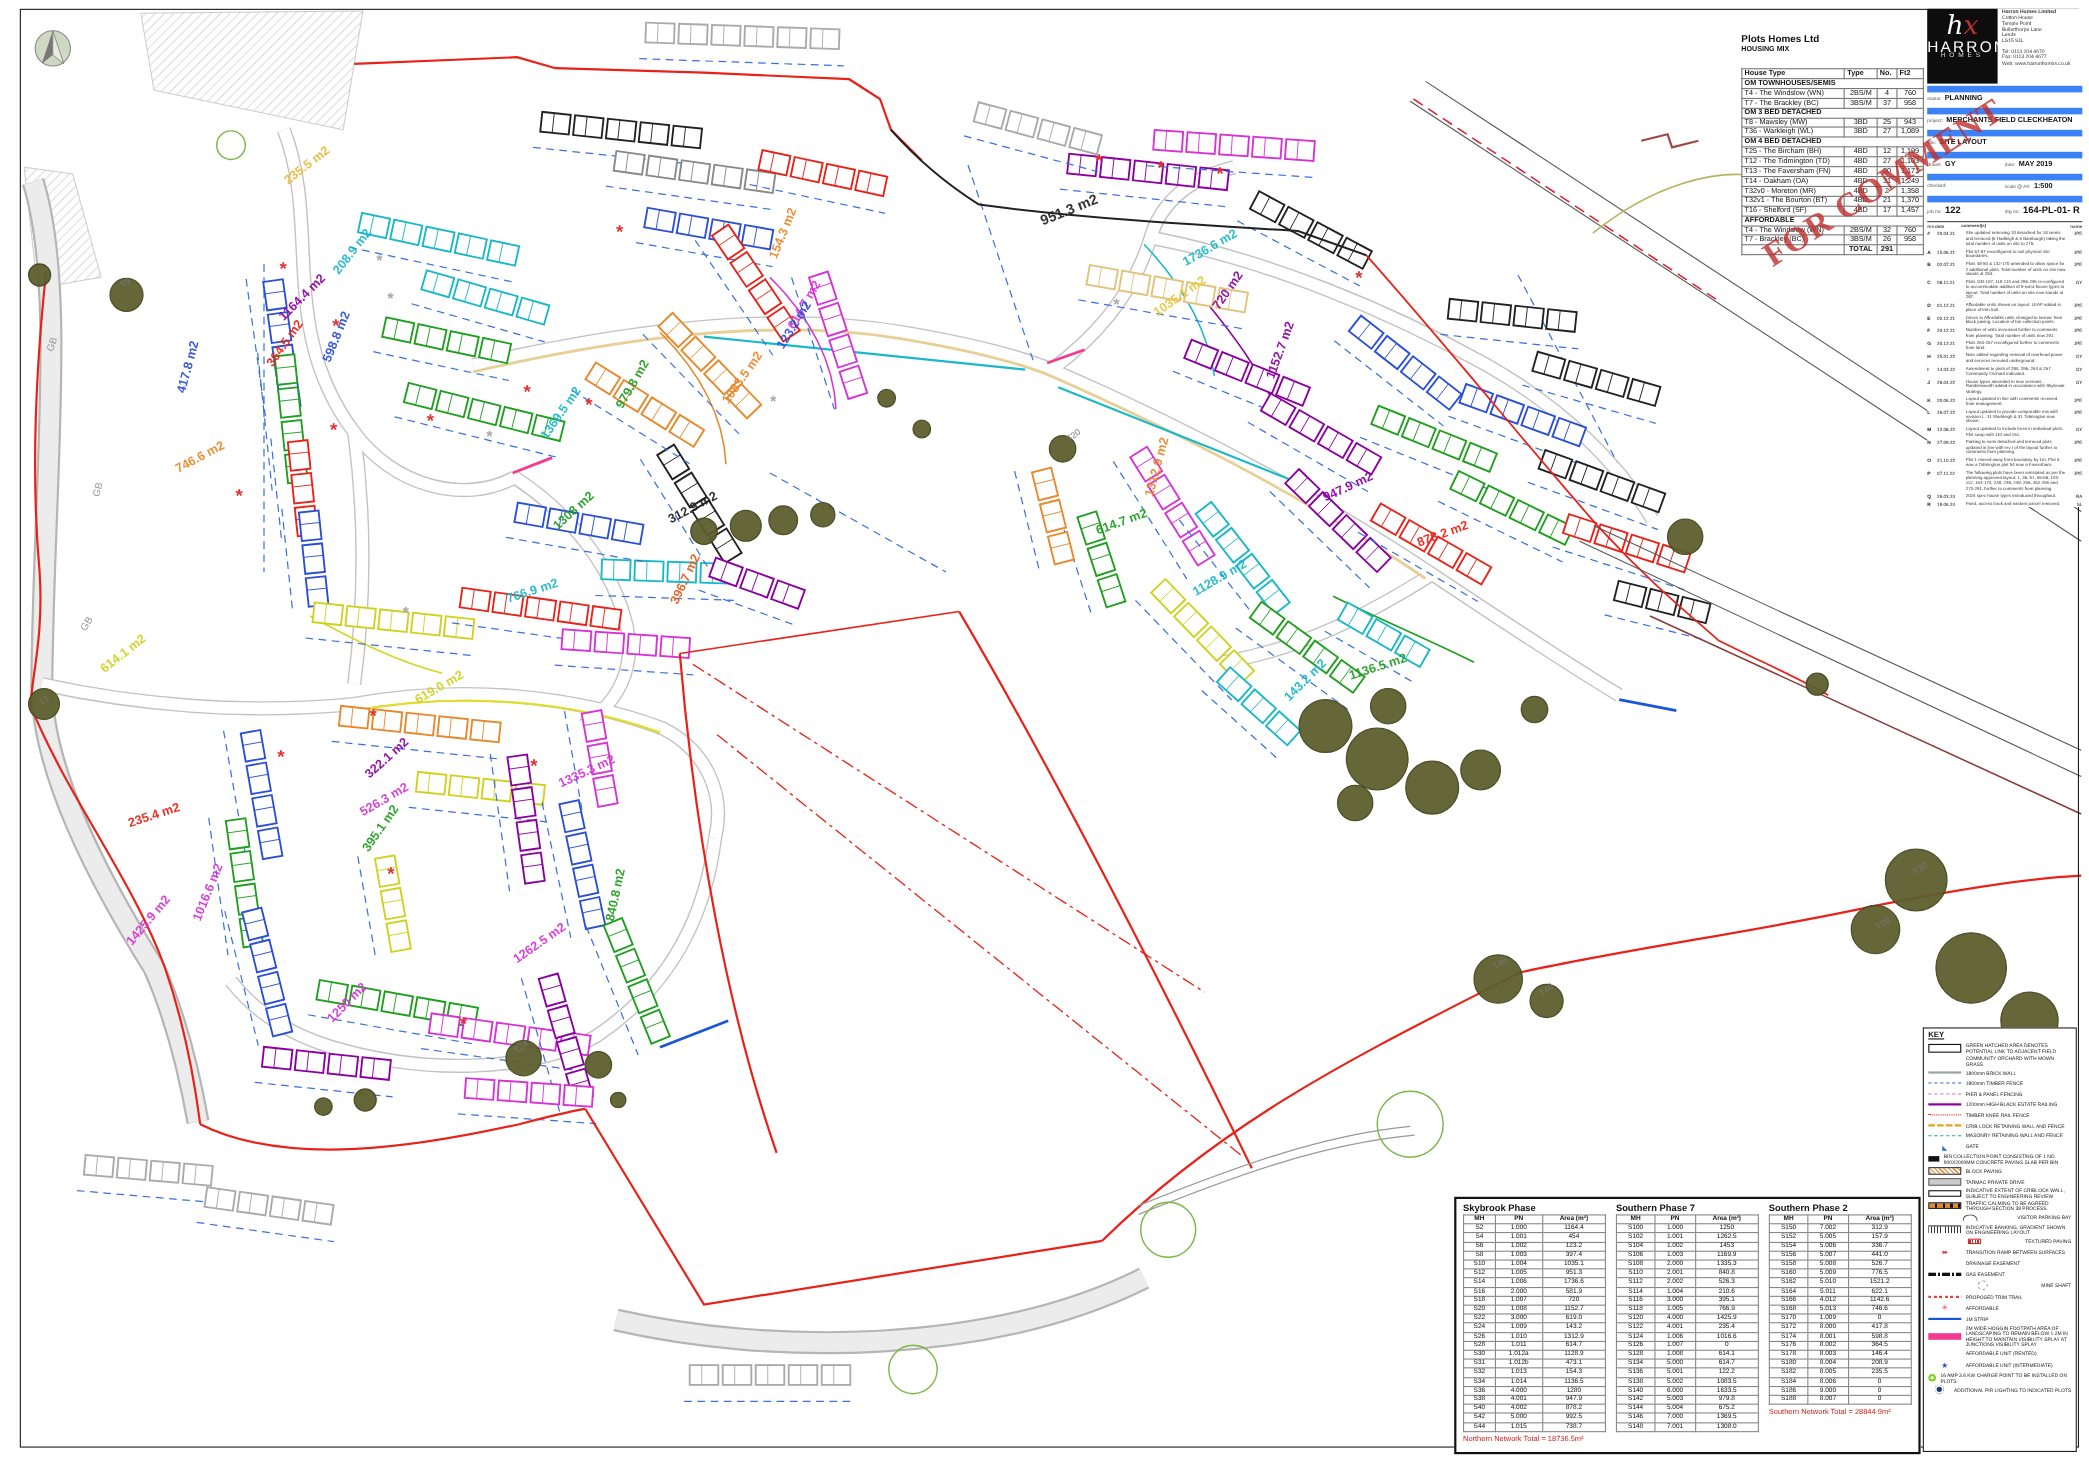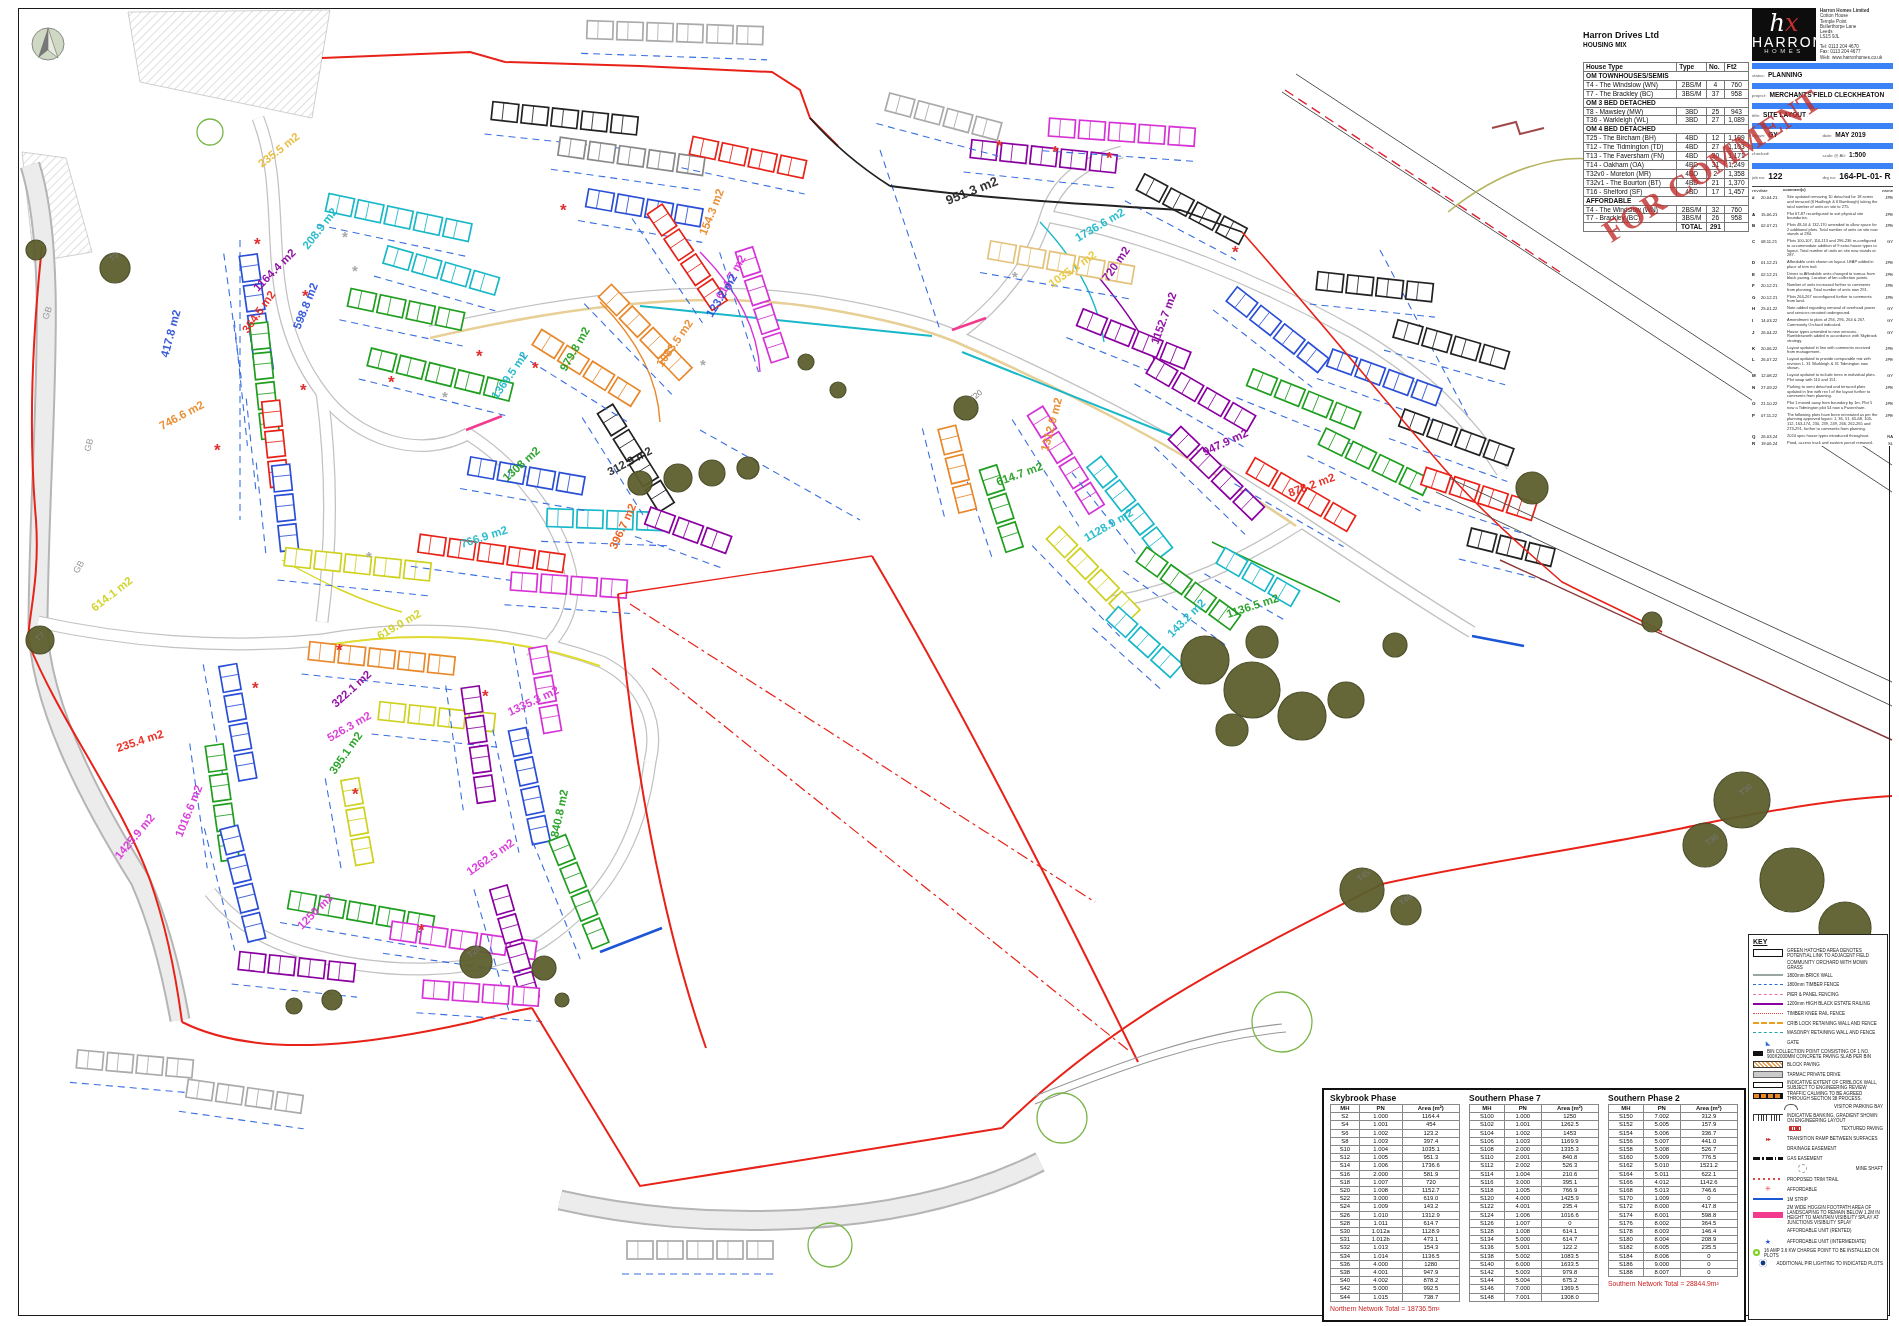--- a/index.html
+++ b/index.html
@@ -16,21 +16,21 @@
   #housing-mix .subtitle{font-weight:bold;font-size:6.5px;margin-top:1px}
   #hm-table{border-collapse:collapse;width:100%;margin-top:14px;background:#fff}
   #hm-table th,#hm-table td{border:0.5px solid #777;padding:0 2px;font-size:6.6px;line-height:7.9px;text-align:left;white-space:nowrap}
   #hm-table th{font-weight:bold}
   #hm-table td.c{text-align:center}
   #hm-table .b{font-weight:bold}
 
   
   #title-block{left:1752px;top:8px;width:141px;background:#fff}
   .tb-top{display:flex;gap:4px}
-  .tb-logo{width:64px;height:53px;background:#0d0d0d;color:#fff;text-align:center;flex:none}
+  .tb-logo{width:64px;height:68px;background:#0d0d0d;color:#fff;text-align:center;flex:none}
   .tb-logo .hx{font-family:"DejaVu Serif", serif;font-style:italic;font-size:24px;line-height:30px}
   .tb-logo .hx .x2{color:#c23030}
   .tb-logo .n1{font-size:14px;letter-spacing:2px;line-height:9px}
   .tb-logo .n2{font-size:6px;letter-spacing:3.5px;line-height:8px;color:#ddd}
   .tb-addr{font-size:4.6px;line-height:5.3px;color:#333}
   .tb-addr .co{font-weight:bold}
   .tb-contact{font-size:4.6px;line-height:5.4px;margin-top:4px}
   .tb-row{display:flex;border-top:6px solid #3b82f6;padding:2px 0 3px 0;margin-top:2px}
   .tb-row .fld{flex:1;display:flex;gap:3px;align-items:baseline}
   .tb-lbl{font-size:4.4px;color:#555;flex:none}
@@ -1469,21 +1469,21 @@
       <text transform="translate(90 452) rotate(-75)" fill="#999" font-size="9">GB</text>
     </g>
   <g>
     <circle cx="48" cy="44" r="16" fill="#cfd8c2" stroke="#888" stroke-width="1"></circle>
     <polygon points="48,28 38,58 48,50" fill="#777"></polygon>
     <polygon points="48,28 58,58 48,50" fill="#e8ece0" stroke="#777" stroke-width="0.7"></polygon>
   </g>
 </svg>
 
 <div id="housing-mix" class="panel">
-  <div class="company">Harron Drives Ltd</div>
+  <div class="company">Plots Homes Ltd</div>
   <div class="subtitle">HOUSING MIX</div>
   <table id="hm-table">
     <thead>
         <tr id="hm-head">
           <th>House Type</th>
           <th class="c">Type</th>
           <th class="c">No.</th>
           <th class="c">Ft2</th>
         </tr>
       </thead>

